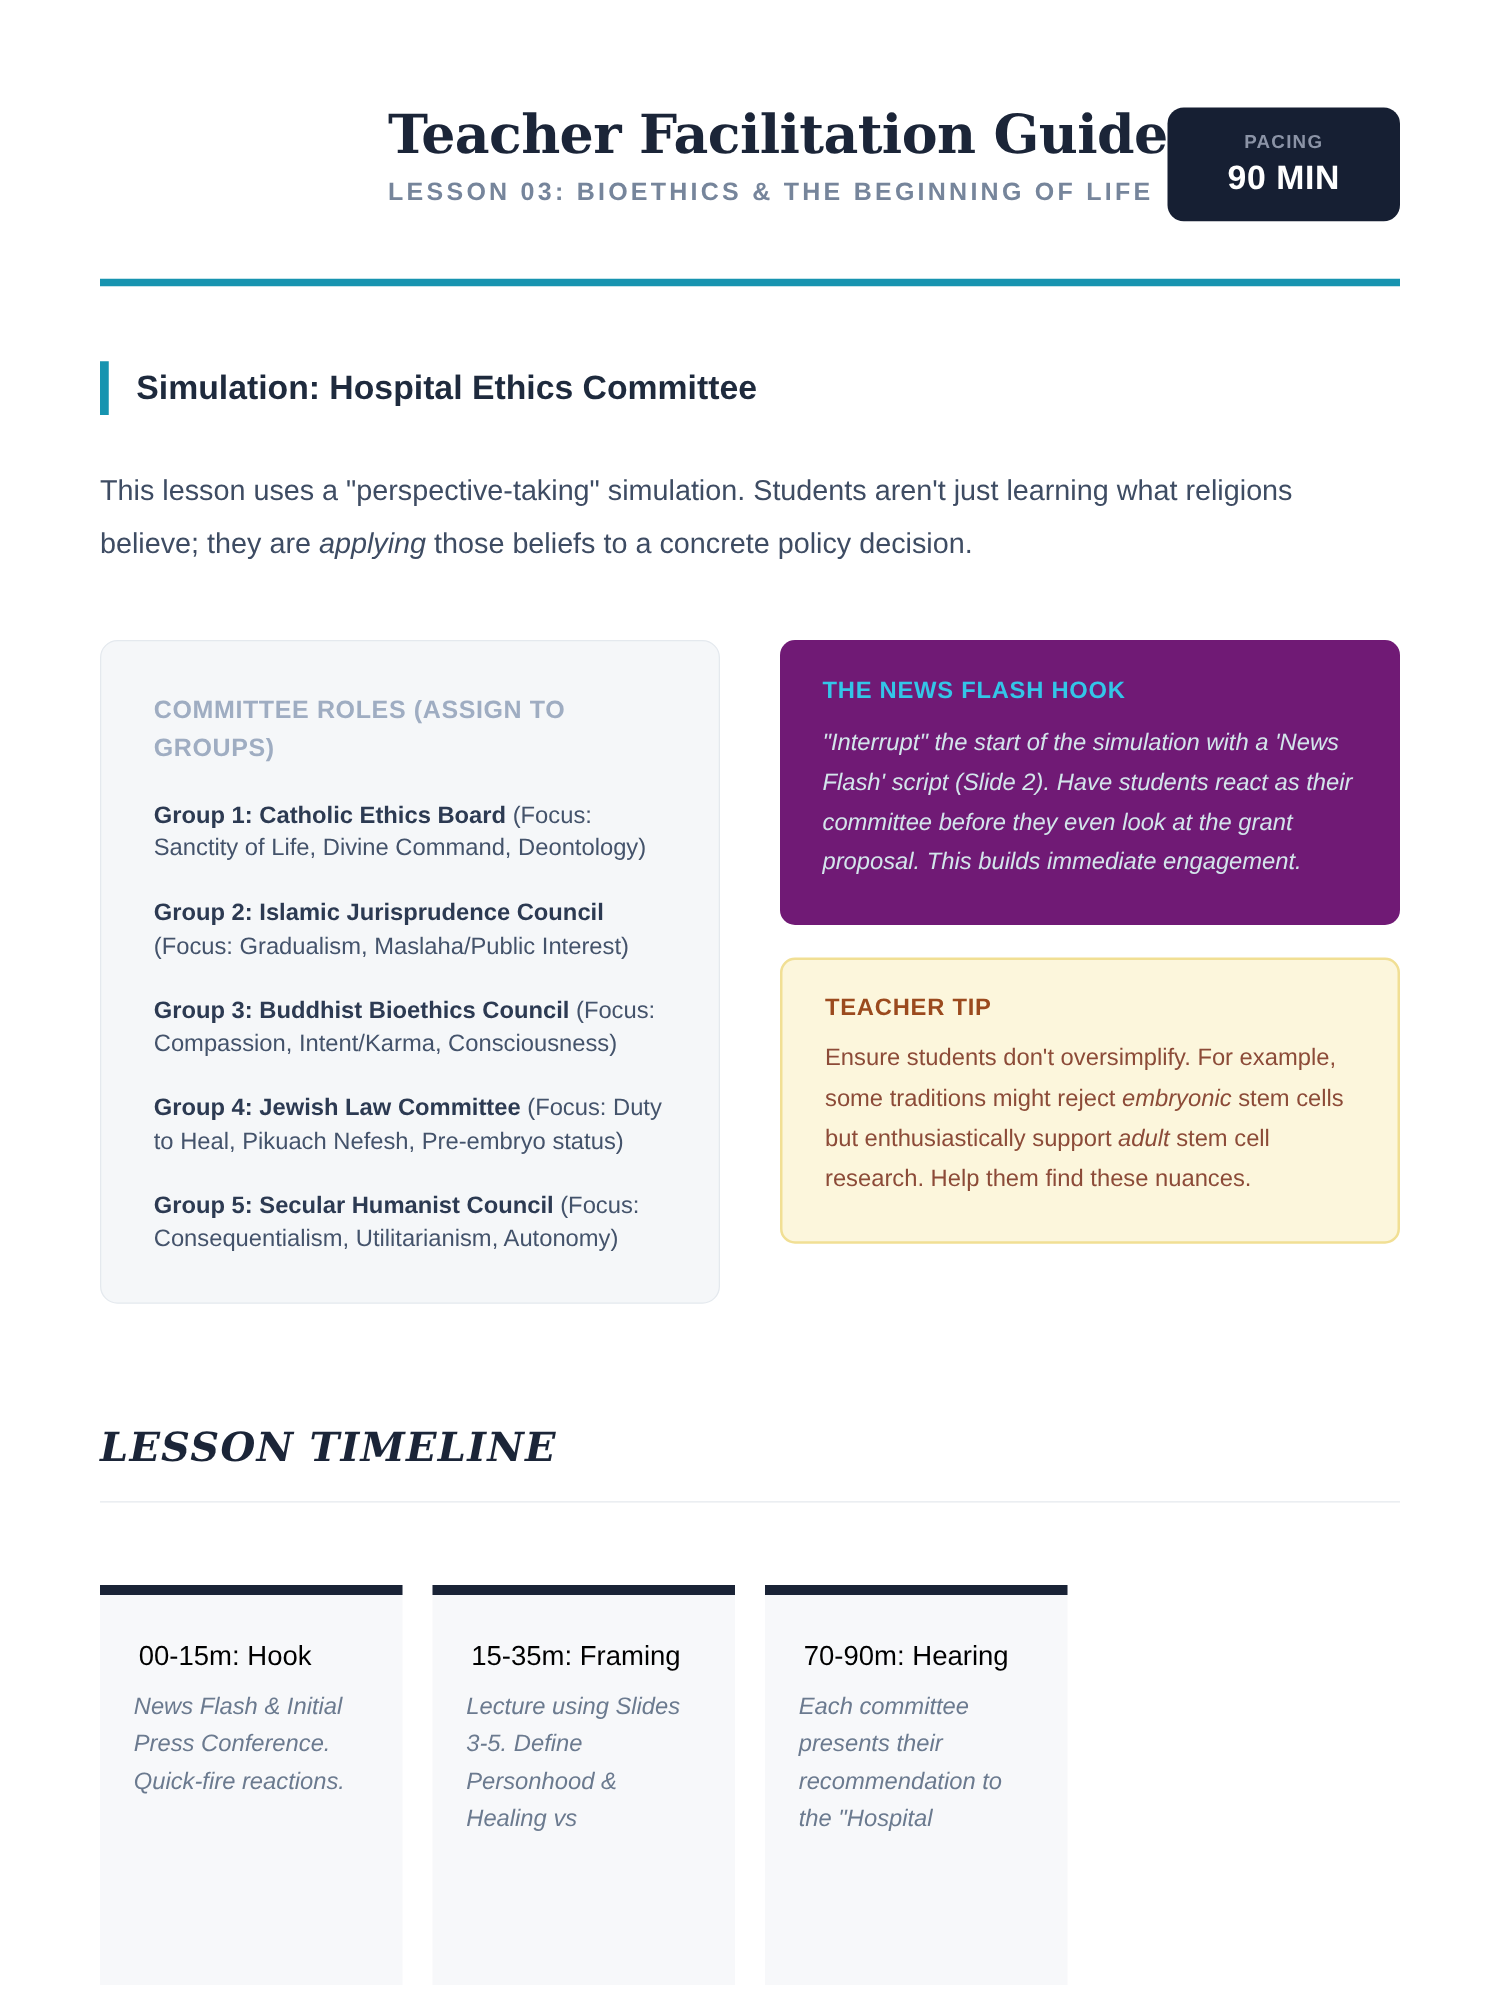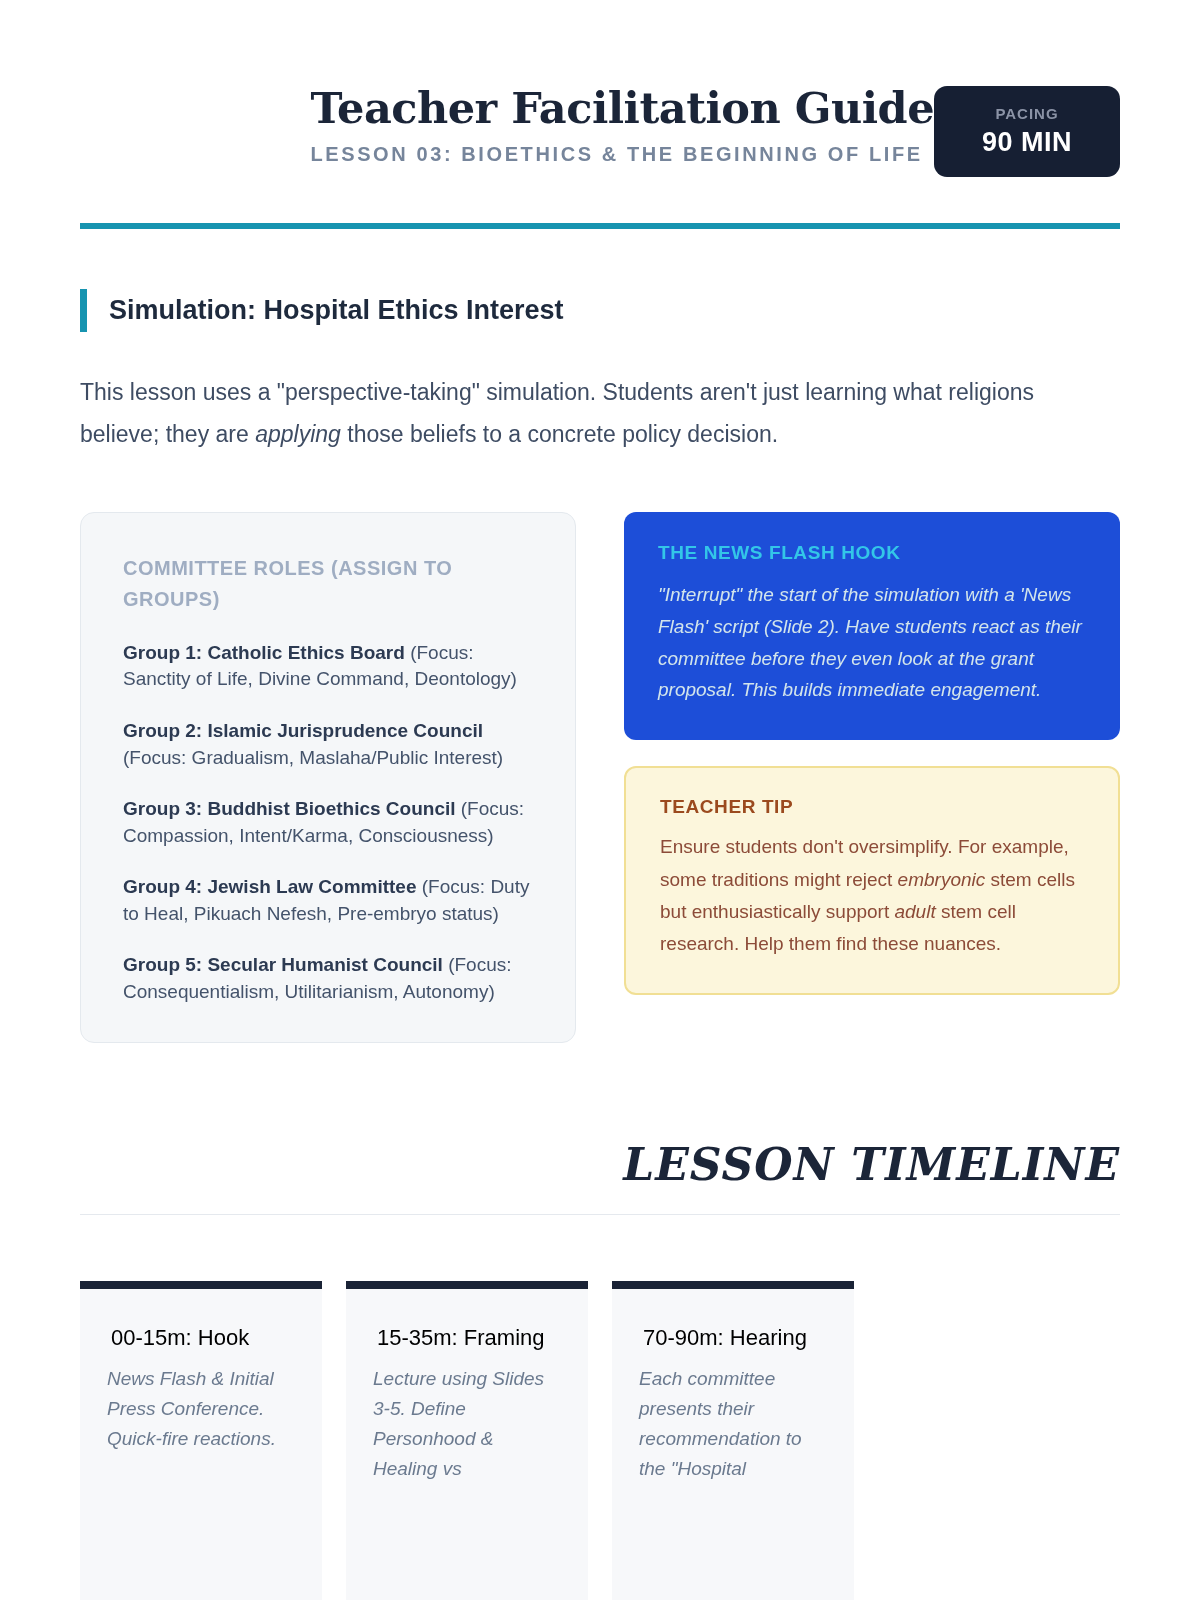--- a/index.html
+++ b/index.html
@@ -62,38 +62,38 @@
     padding: 40px 42px 36px 42px;
   }
   .roles-heading {
     font-size: 20px; font-weight: 700; letter-spacing: 0.5px;
     color: #9fadc2; line-height: 1.55; margin: 0;
   }
   .group-item { margin-top: 25px; font-size: 19px; line-height: 1.4; color: #44536b; }
   .group-name { font-weight: 700; color: #2c3a52; }
 
   .news-card {
-    background: #1d4ed8; border-radius: 12px;
+    background: #701a75; border-radius: 12px;
     padding: 30px 34px 34px 34px; color: #d3e5eb;
   }
   .news-heading { color: #33c6e8; font-weight: 700; font-size: 19px; letter-spacing: 0.6px; margin: 0; }
   .news-body { font-style: italic; margin-top: 15px; font-size: 19px; line-height: 1.68; }
 
   .tip-card {
     background: #fcf6dc; border: 2px solid #f1df94; border-radius: 12px;
     padding: 28px 36px 32px 34px; margin-top: 26px;
   }
   .tip-heading { color: #9b4a1e; font-weight: 700; font-size: 19px; letter-spacing: 0.6px; margin: 0; }
   .tip-body { color: #8c4b38; margin-top: 13px; font-size: 19px; line-height: 1.7; }
 
   
   .timeline-heading {
-    margin-top: 96px; text-align: right;
+    margin-top: 96px; text-align: left;
     font-family: "DejaVu Serif", serif; font-style: italic; font-weight: 700;
-    font-size: 44px; letter-spacing: 1px; color: #1b2538;
+    font-size: 32px; letter-spacing: 1px; color: #1b2538;
   }
   .timeline-divider { height: 1px; background: #e5e9ee; margin-top: 24px; }
 
   .phases-grid {
     display: grid; grid-template-columns: repeat(4, 1fr); gap: 24px;
     margin-top: 66px;
   }
   .phase-card {
     background: #f7f8fa; border-top: 8px solid #1a2336;
     padding: 30px 27px; min-height: 320px;
@@ -112,21 +112,21 @@
       <div class="doc-subtitle">LESSON 03: BIOETHICS &amp; THE BEGINNING OF LIFE</div>
     </div>
     <div class="pacing-badge">
       <div class="pacing-label">PACING</div>
       <div class="pacing-value">90 MIN</div>
     </div>
   </div>
 
   <div class="top-rule"></div>
 
-  <h2 class="section-heading">Simulation: Hospital Ethics Interest</h2>
+  <h2 class="section-heading">Simulation: Hospital Ethics Committee</h2>
 
   <p class="intro-paragraph"><span>This lesson uses a "perspective-taking" simulation. Students aren't just learning what religions believe; they are </span><span class="em">applying</span><span> those beliefs to a concrete policy decision.</span></p>
 
   <div class="grid-2col">
 
     <div class="roles-card">
       <h3 class="roles-heading">COMMITTEE ROLES (ASSIGN TO GROUPS)</h3>
       <div class="group-item"><span class="group-name">Group 1: Catholic Ethics Board</span><span> (Focus: Sanctity of Life, Divine Command, Deontology)</span></div>
       <div class="group-item"><span class="group-name">Group 2: Islamic Jurisprudence Council</span><span> (Focus: Gradualism, Maslaha/Public Interest)</span></div>
       <div class="group-item"><span class="group-name">Group 3: Buddhist Bioethics Council</span><span> (Focus: Compassion, Intent/Karma, Consciousness)</span></div>

